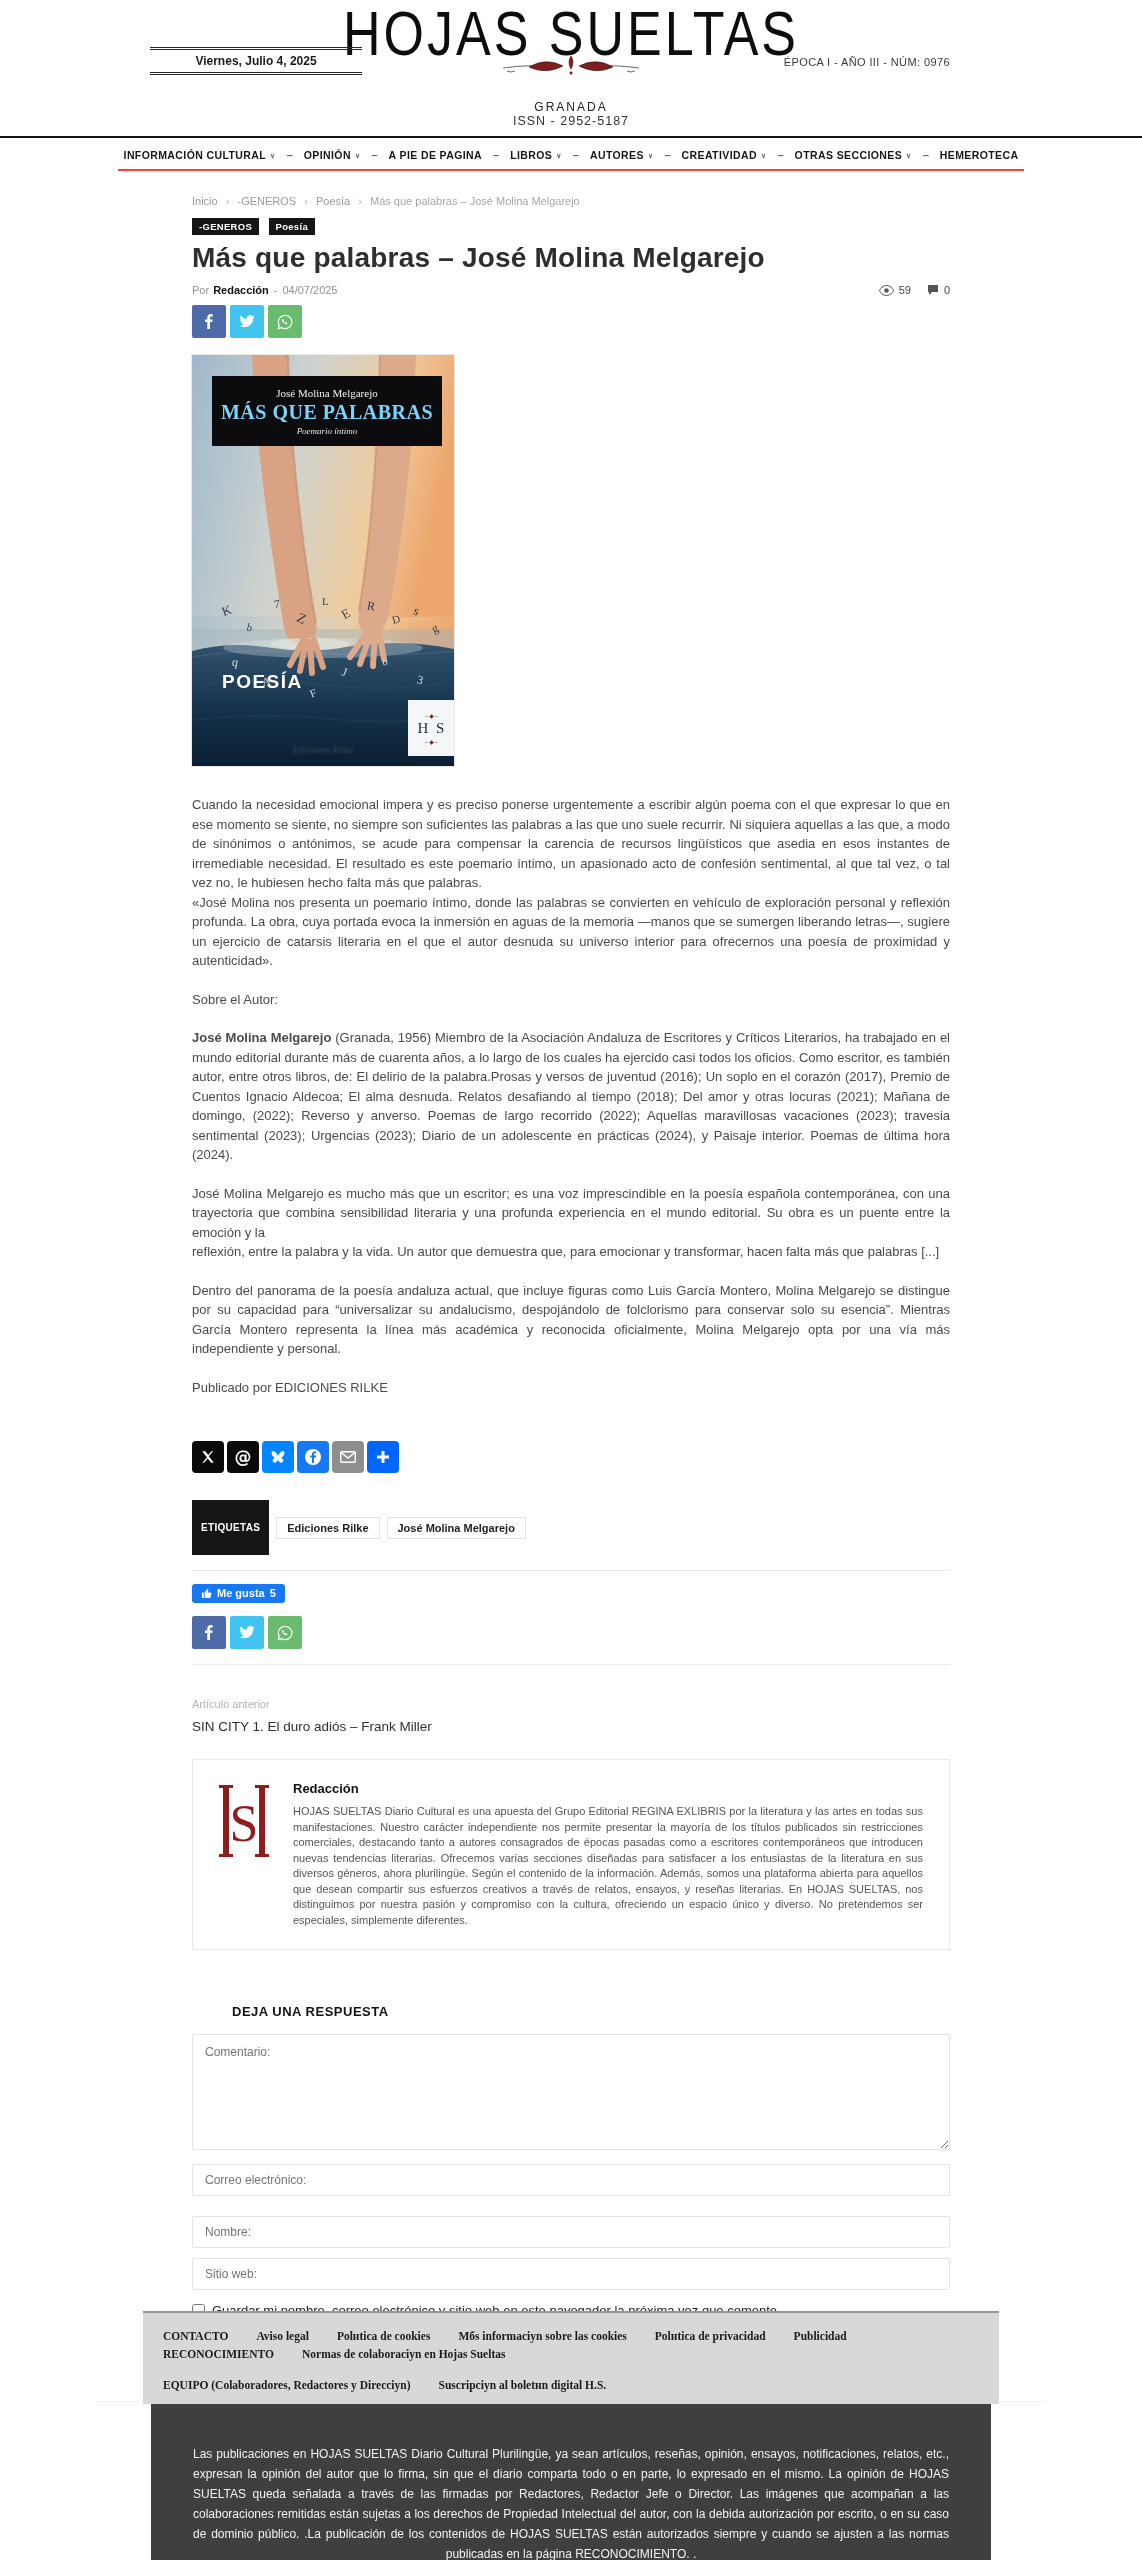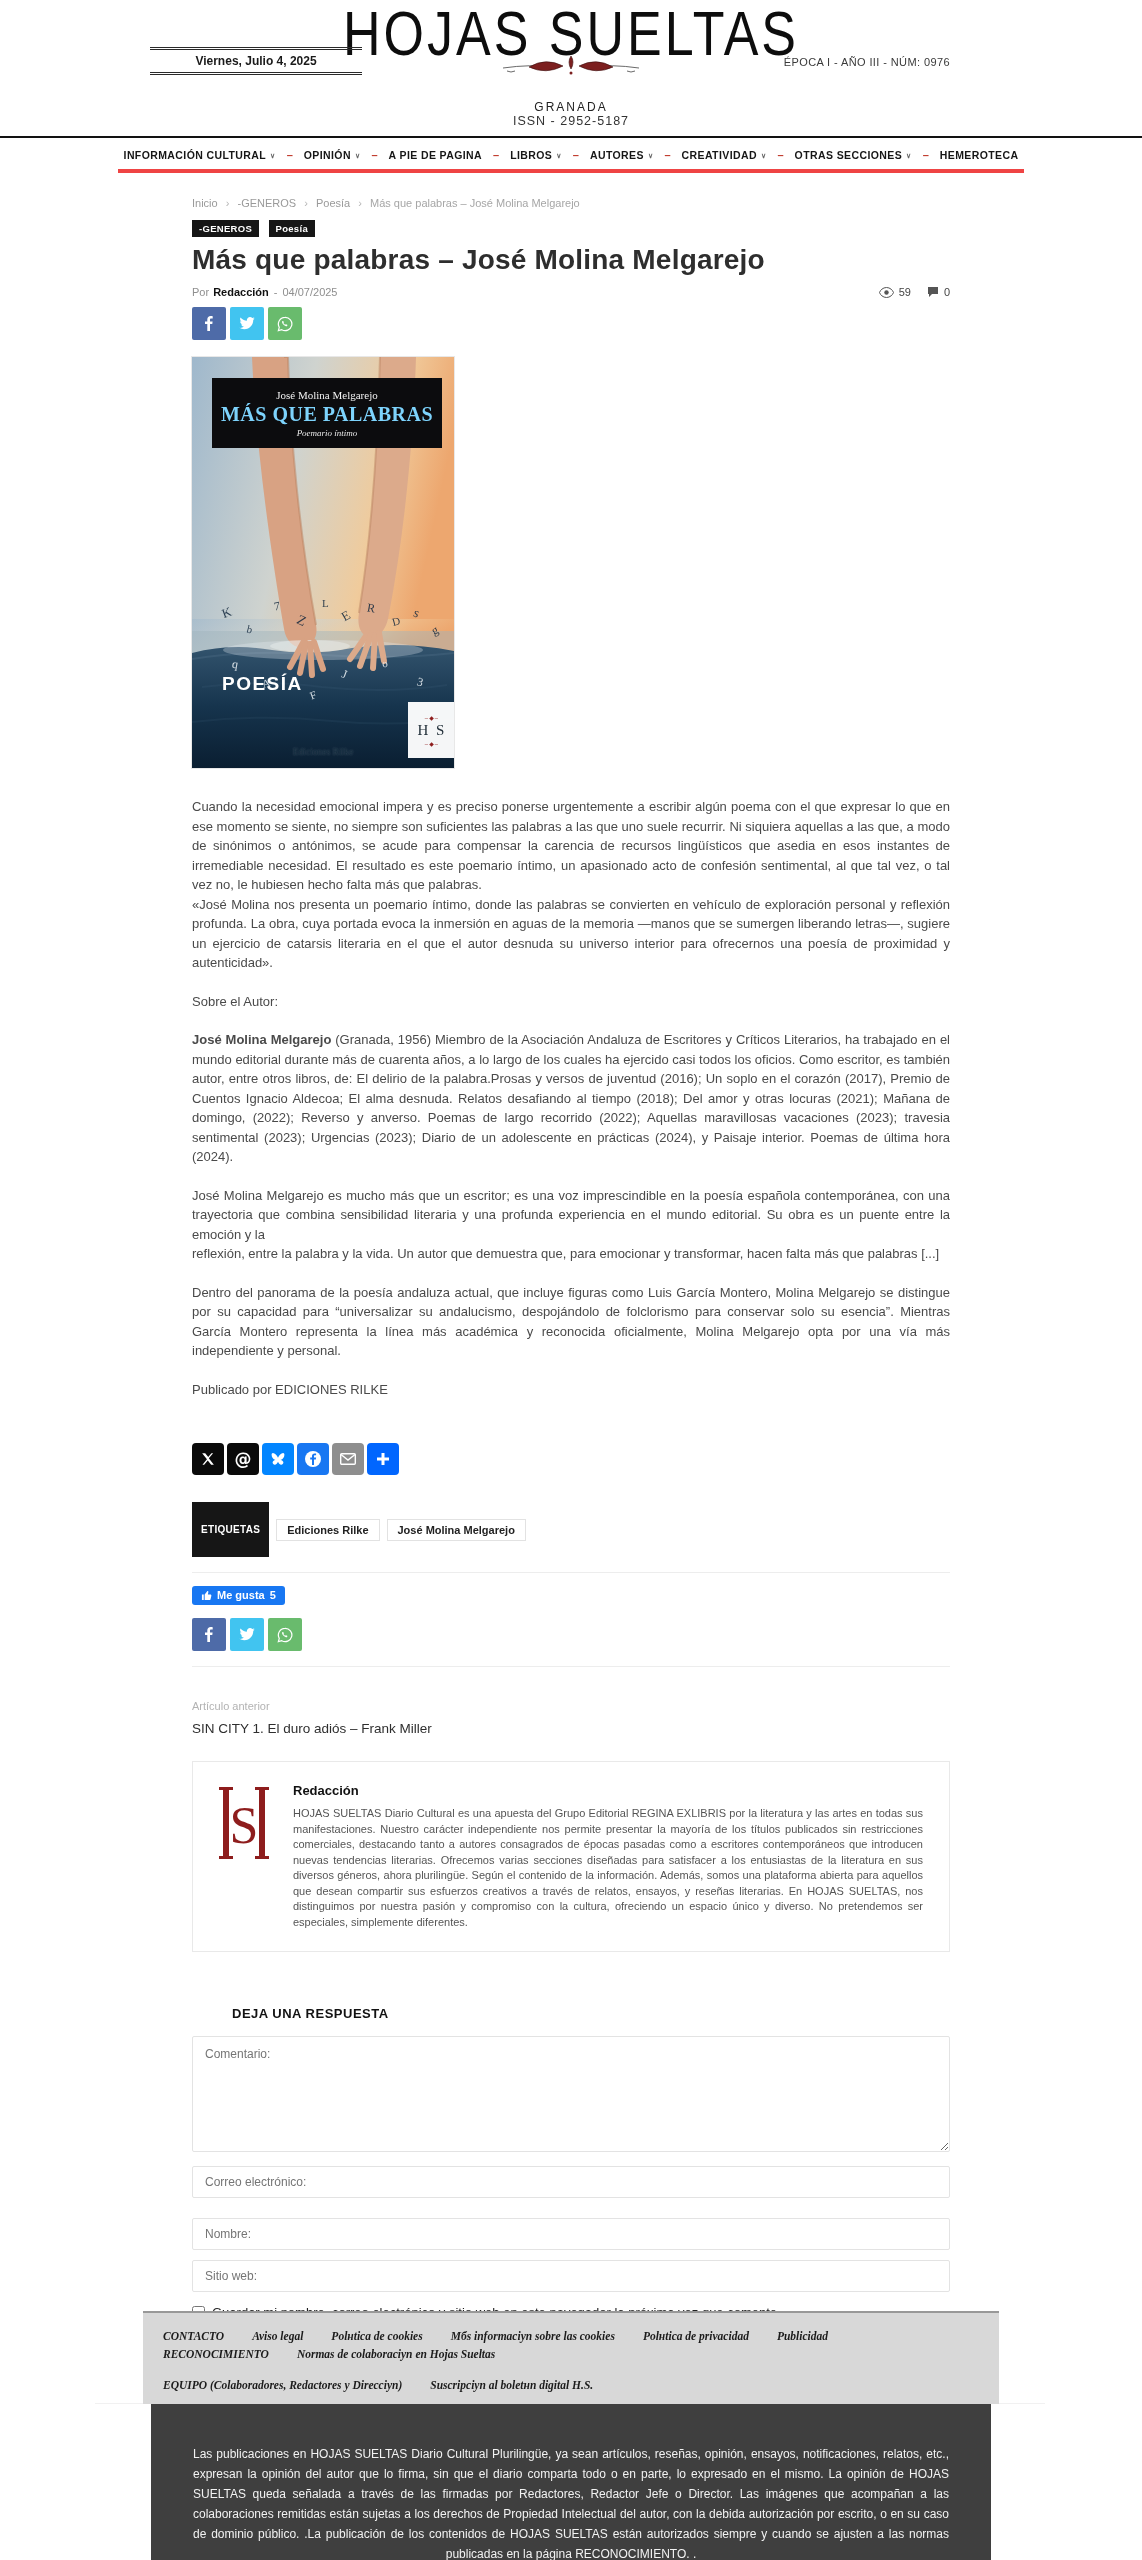--- a/index.html
+++ b/index.html
@@ -22,21 +22,21 @@
   }
   .edition { position:absolute; right:192px; top:56px; font-size:11px; color:#3a3a3a; letter-spacing:.4px; }
   .ornament { position:absolute; top:54px; left:0; right:0; text-align:center; }
   .tagline { position:absolute; top:84px; left:0; right:0; text-align:center;
     font-family:"Liberation Serif", serif; font-size:12px; color:#8d8d8d; letter-spacing:4px; }
   .city { position:absolute; top:100px; left:0; right:0; text-align:center; font-size:12px; color:#222; letter-spacing:2px; }
   .issn { position:absolute; top:114px; left:0; right:0; text-align:center; font-size:12.5px; color:#333; letter-spacing:1px; }
   
   .nav-inner {
     width:max-content; margin:0 auto; padding:11px 6px 8px;
-    border-bottom:4px solid #ef4444; display:flex; align-items:center;
+    border-bottom:2px solid #ef4444; display:flex; align-items:center;
   }
   .nav-item { display:inline-flex; align-items:center; gap:4px; font-size:10.5px; font-weight:bold;
     letter-spacing:.4px; color:#161616; cursor:pointer; white-space:nowrap; }
   .nav-caret { font-size:7px; color:#666; margin-top:1px; }
   .nav-sep { color:#c0392b; font-weight:bold; font-size:11px; margin:0 11px; }
   
   .main { width:758px; margin-left:192px; }
   .breadcrumb { margin-top:24px; font-size:11px; color:#a6a6a6; }
   .breadcrumb .crumb { color:#9a9a9a; cursor:pointer; }
   .breadcrumb .sep { margin:0 5px; color:#b5b5b5; }
@@ -107,21 +107,21 @@
   .c-input.first { margin-top:20px; }
   ::placeholder { color:#757575; opacity:1; }
   .save-row { margin-top:13px; display:flex; align-items:center; gap:7px; font-size:13px; color:#1f1f1f; }
   .save-row input { width:13px; height:13px; }
   .submit-btn { margin-top:15px; background:#161616; color:#fff; border:none; border-radius:2px;
     font-size:12px; font-weight:bold; padding:9px 15px; cursor:pointer; font-family:"Liberation Sans", sans-serif; }
   hr.final { border:none; border-top:1px solid #f1f1f1; margin:36px 0 0 -97px; width:950px; }
   
   .footer { position:absolute; left:0; right:0; bottom:0; }
   .footer-links { width:856px; margin:0 auto; background:#d8d8d8; border-top:2px solid #989898;
-    padding:13px 20px 9px; font-family:"Liberation Serif", serif;font-style:italic; }
+    padding:13px 20px 9px; font-family:"Liberation Serif", serif; }
   .f-row { margin-bottom:13px; }
   .f-link { font-size:11.5px; font-weight:bold; color:#1b1b1b; margin-right:24px; cursor:pointer; white-space:nowrap; }
   .footer-dark { width:840px; margin:0 auto; background:#3f3f3f; height:156px; padding:40px 42px 0; }
   .f-disclaimer { color:#f2f2f2; font-size:12px; line-height:20px; text-align:justify; text-align-last:center; }
   .f-copy { margin:9px auto 0; width:770px; background:#e9e9e9; border:1px solid #fdfdfd;
     font-family:"Liberation Serif", serif; font-size:11.5px; color:#1d1d1d; text-align:center; padding:5px 0; }
   svg { display:block; }
 </style>
 </head>
 <body>

